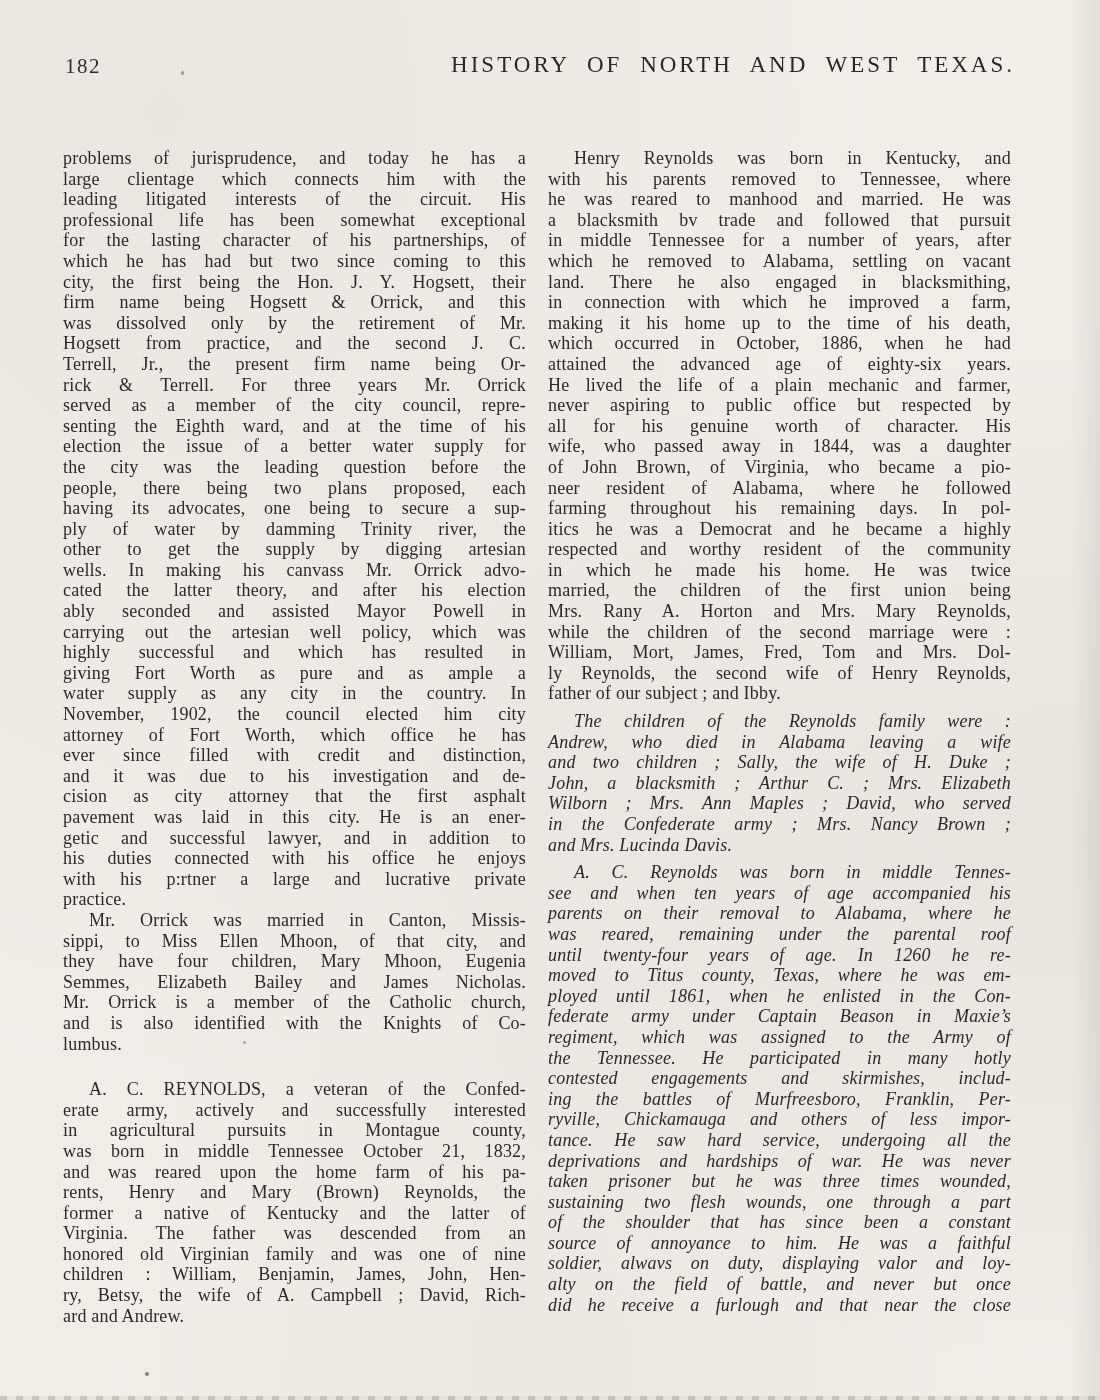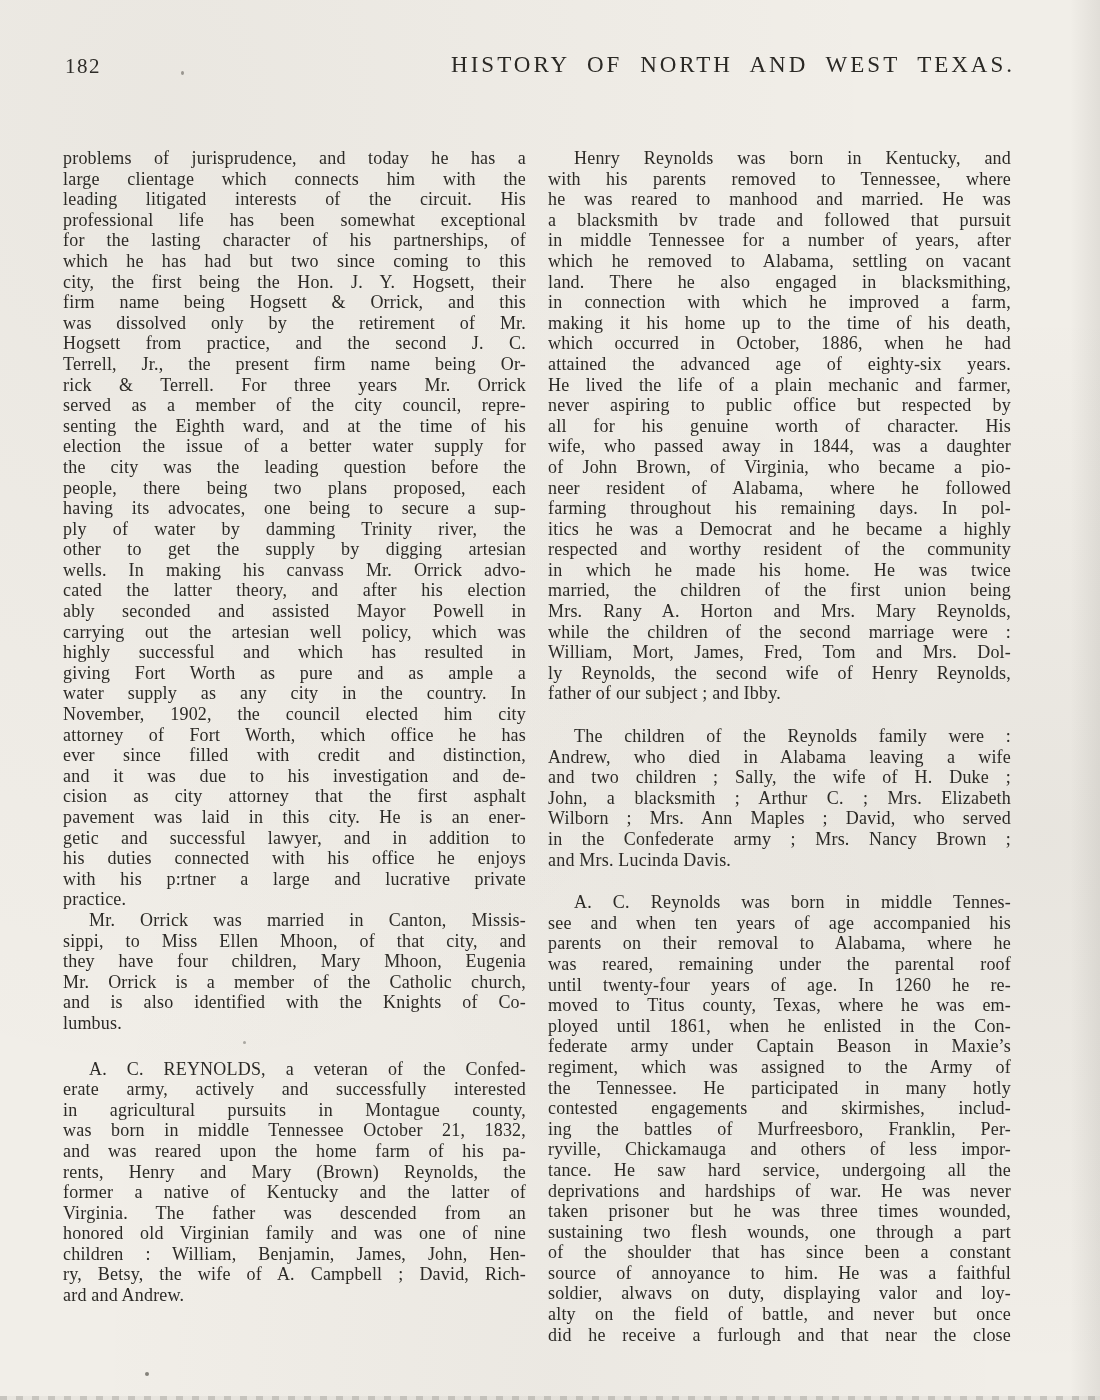--- a/index.html
+++ b/index.html
@@ -27,21 +27,21 @@
     font-size:23px; letter-spacing:3px; word-spacing:9px;
     color:#2b2925;
   }
   .columns {
     position:absolute; top:148px; left:63px;
     display:flex; gap:22px;justify-content:center;
   }
   .col { width:463px; }
   .para { margin:0; }
   .sp-none    { margin-top:0; }
-  .sp-small   { margin-top:22px; }
+  .sp-small   { margin-top:7px;font-style:italic; }
   .sp-section { margin-top:25px; }
   .line {
     font-size:18px; line-height:20.6px;
     letter-spacing:0.2px;
     text-align:justify;
     text-align-last:justify;
     -moz-text-align-last:justify;
     white-space:normal;
     color:#2c2a26;
   }
@@ -114,20 +114,21 @@
           <div class="line">pavement was laid in this city. He is an ener-</div>
           <div class="line">getic and successful lawyer, and in addition to</div>
           <div class="line">his duties connected with his office he enjoys</div>
           <div class="line">with his p:rtner a large and lucrative private</div>
           <div class="line last-short">practice.</div>
         </div>
         <div class="para sp-none">
           <div class="line first-indent">Mr. Orrick was married in Canton, Missis-</div>
           <div class="line">sippi, to Miss Ellen Mhoon, of that city, and</div>
           <div class="line">they have four children, Mary Mhoon, Eugenia</div>
+          <div class="line">Semmes, Elizabeth Bailey and James Nicholas.</div>
           <div class="line">Mr. Orrick is a member of the Catholic church,</div>
           <div class="line">and is also identified with the Knights of Co-</div>
           <div class="line last-short">lumbus.</div>
         </div>
         <div class="para sp-section">
           <div class="line first-indent">A. C. REYNOLDS, a veteran of the Confed-</div>
           <div class="line">erate army, actively and successfully interested</div>
           <div class="line">in agricultural pursuits in Montague county,</div>
           <div class="line">was born in middle Tennessee October 21, 1832,</div>
           <div class="line">and was reared upon the home farm of his pa-</div>

